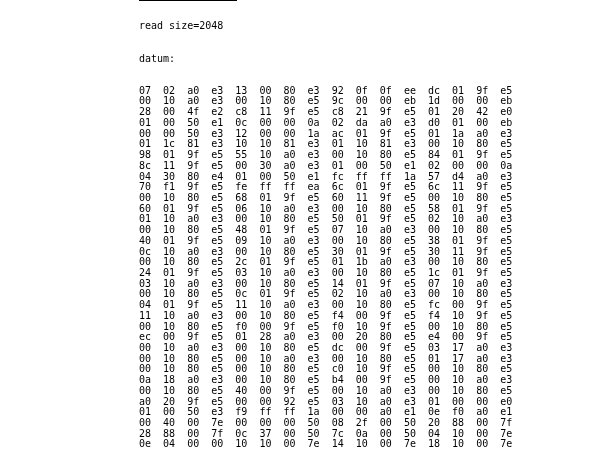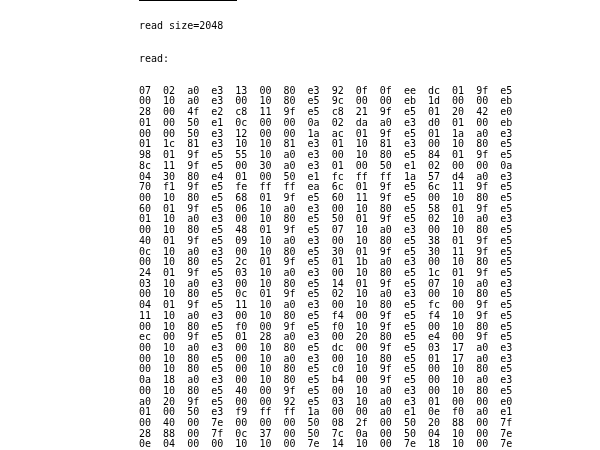--- a/index.html
+++ b/index.html
@@ -38,16 +38,16 @@
     background: #000000;
   }
 </style>
 </head>
 <body>
 
 <div class="screen">
   <div class="top-edge-line"></div>
   <div class="console">
     <div class="line">read size=2048</div>
-    <div class="line">read:</div>
+    <div class="line">datum:</div>
     <div id="hex-dump"><div class="line">07  02  a0  e3  13  00  80  e3  92  0f  0f  ee  dc  01  9f  e5</div><div class="line">00  10  a0  e3  00  10  80  e5  9c  00  00  eb  1d  00  00  eb</div><div class="line">28  00  4f  e2  c8  11  9f  e5  c8  21  9f  e5  01  20  42  e0</div><div class="line">01  00  50  e1  0c  00  00  0a  02  da  a0  e3  d0  01  00  eb</div><div class="line">00  00  50  e3  12  00  00  1a  ac  01  9f  e5  01  1a  a0  e3</div><div class="line">01  1c  81  e3  10  10  81  e3  01  10  81  e3  00  10  80  e5</div><div class="line">98  01  9f  e5  55  10  a0  e3  00  10  80  e5  84  01  9f  e5</div><div class="line">8c  11  9f  e5  00  30  a0  e3  01  00  50  e1  02  00  00  0a</div><div class="line">04  30  80  e4  01  00  50  e1  fc  ff  ff  1a  57  d4  a0  e3</div><div class="line">70  f1  9f  e5  fe  ff  ff  ea  6c  01  9f  e5  6c  11  9f  e5</div><div class="line">00  10  80  e5  68  01  9f  e5  60  11  9f  e5  00  10  80  e5</div><div class="line">60  01  9f  e5  06  10  a0  e3  00  10  80  e5  58  01  9f  e5</div><div class="line">01  10  a0  e3  00  10  80  e5  50  01  9f  e5  02  10  a0  e3</div><div class="line">00  10  80  e5  48  01  9f  e5  07  10  a0  e3  00  10  80  e5</div><div class="line">40  01  9f  e5  09  10  a0  e3  00  10  80  e5  38  01  9f  e5</div><div class="line">0c  10  a0  e3  00  10  80  e5  30  01  9f  e5  30  11  9f  e5</div><div class="line">00  10  80  e5  2c  01  9f  e5  01  1b  a0  e3  00  10  80  e5</div><div class="line">24  01  9f  e5  03  10  a0  e3  00  10  80  e5  1c  01  9f  e5</div><div class="line">03  10  a0  e3  00  10  80  e5  14  01  9f  e5  07  10  a0  e3</div><div class="line">00  10  80  e5  0c  01  9f  e5  02  10  a0  e3  00  10  80  e5</div><div class="line">04  01  9f  e5  11  10  a0  e3  00  10  80  e5  fc  00  9f  e5</div><div class="line">11  10  a0  e3  00  10  80  e5  f4  00  9f  e5  f4  10  9f  e5</div><div class="line">00  10  80  e5  f0  00  9f  e5  f0  10  9f  e5  00  10  80  e5</div><div class="line">ec  00  9f  e5  01  28  a0  e3  00  20  80  e5  e4  00  9f  e5</div><div class="line">00  10  a0  e3  00  10  80  e5  dc  00  9f  e5  03  17  a0  e3</div><div class="line">00  10  80  e5  00  10  a0  e3  00  10  80  e5  01  17  a0  e3</div><div class="line">00  10  80  e5  00  10  80  e5  c0  10  9f  e5  00  10  80  e5</div><div class="line">0a  18  a0  e3  00  10  80  e5  b4  00  9f  e5  00  10  a0  e3</div><div class="line">00  10  80  e5  40  00  9f  e5  00  10  a0  e3  00  10  80  e5</div><div class="line">a0  20  9f  e5  00  00  92  e5  03  10  a0  e3  01  00  00  e0</div><div class="line">01  00  50  e3  f9  ff  ff  1a  00  00  a0  e1  0e  f0  a0  e1</div><div class="line">00  40  00  7e  00  00  00  50  08  2f  00  50  20  88  00  7f</div><div class="line">28  88  00  7f  0c  37  00  50  7c  0a  00  50  04  10  00  7e</div><div class="line">0e  04  00  00  10  10  00  7e  14  10  00  7e  18  10  00  7e</div></div>
   </div>
 </div>
 
 </body></html>

